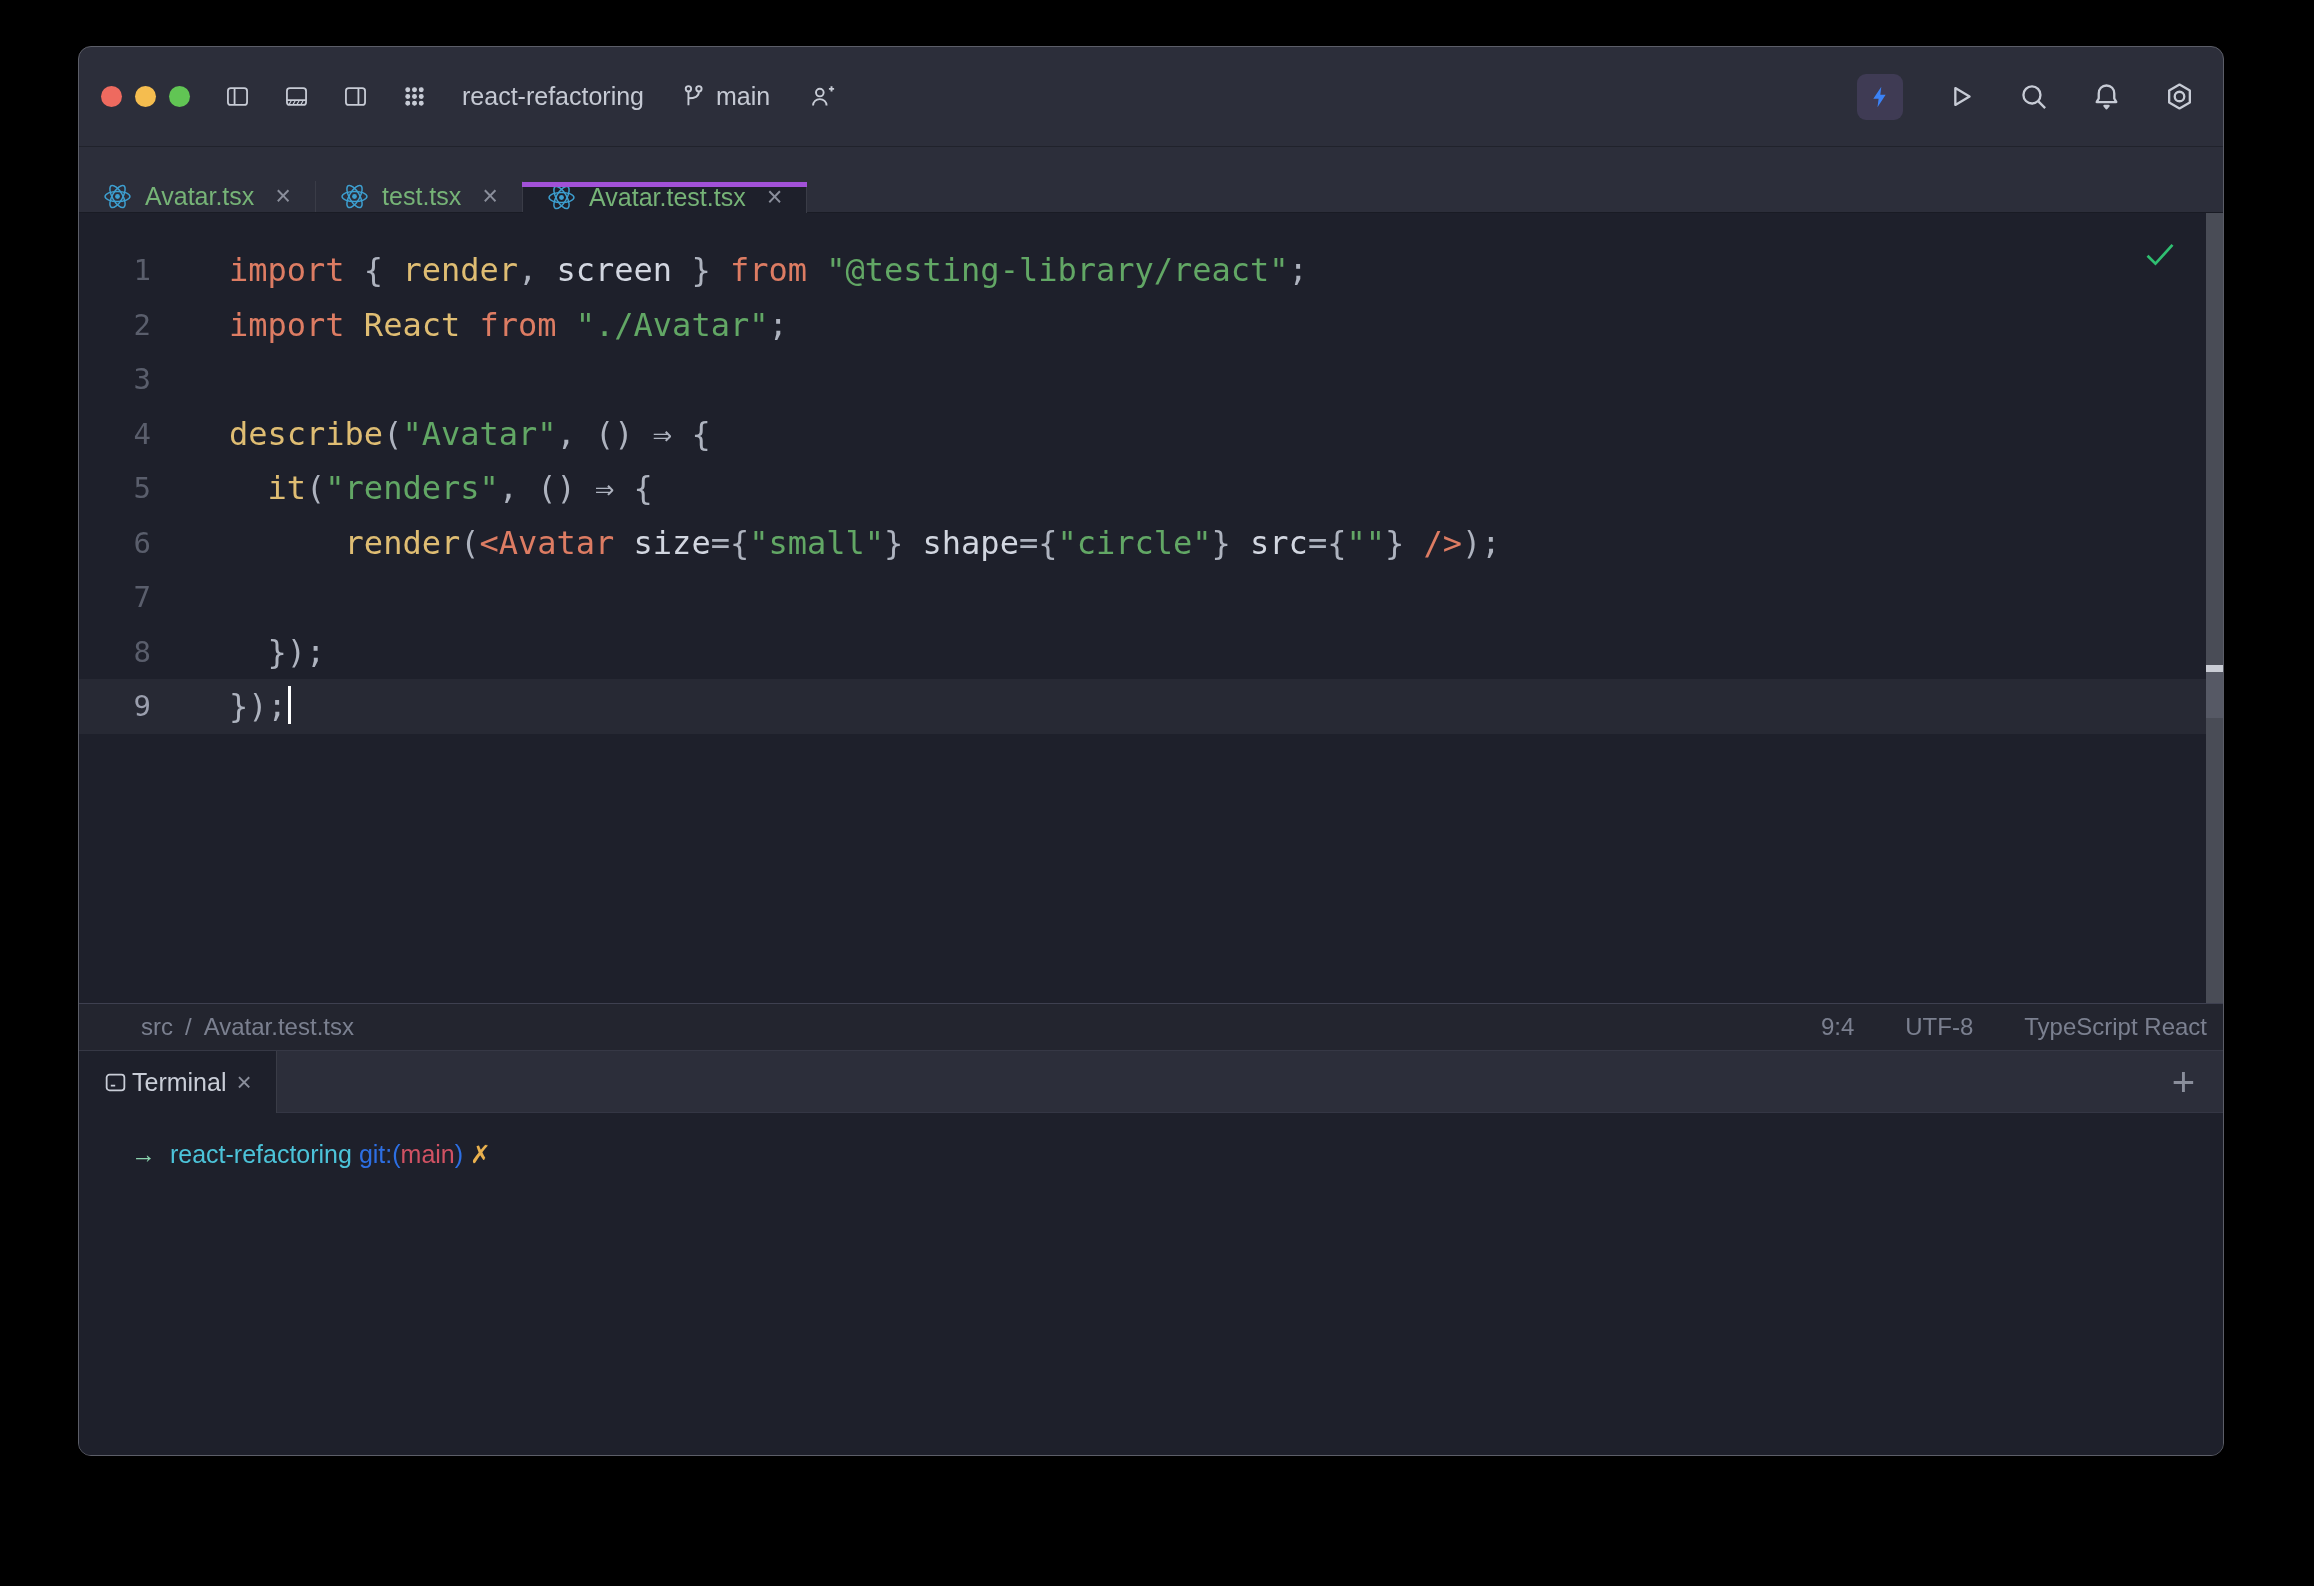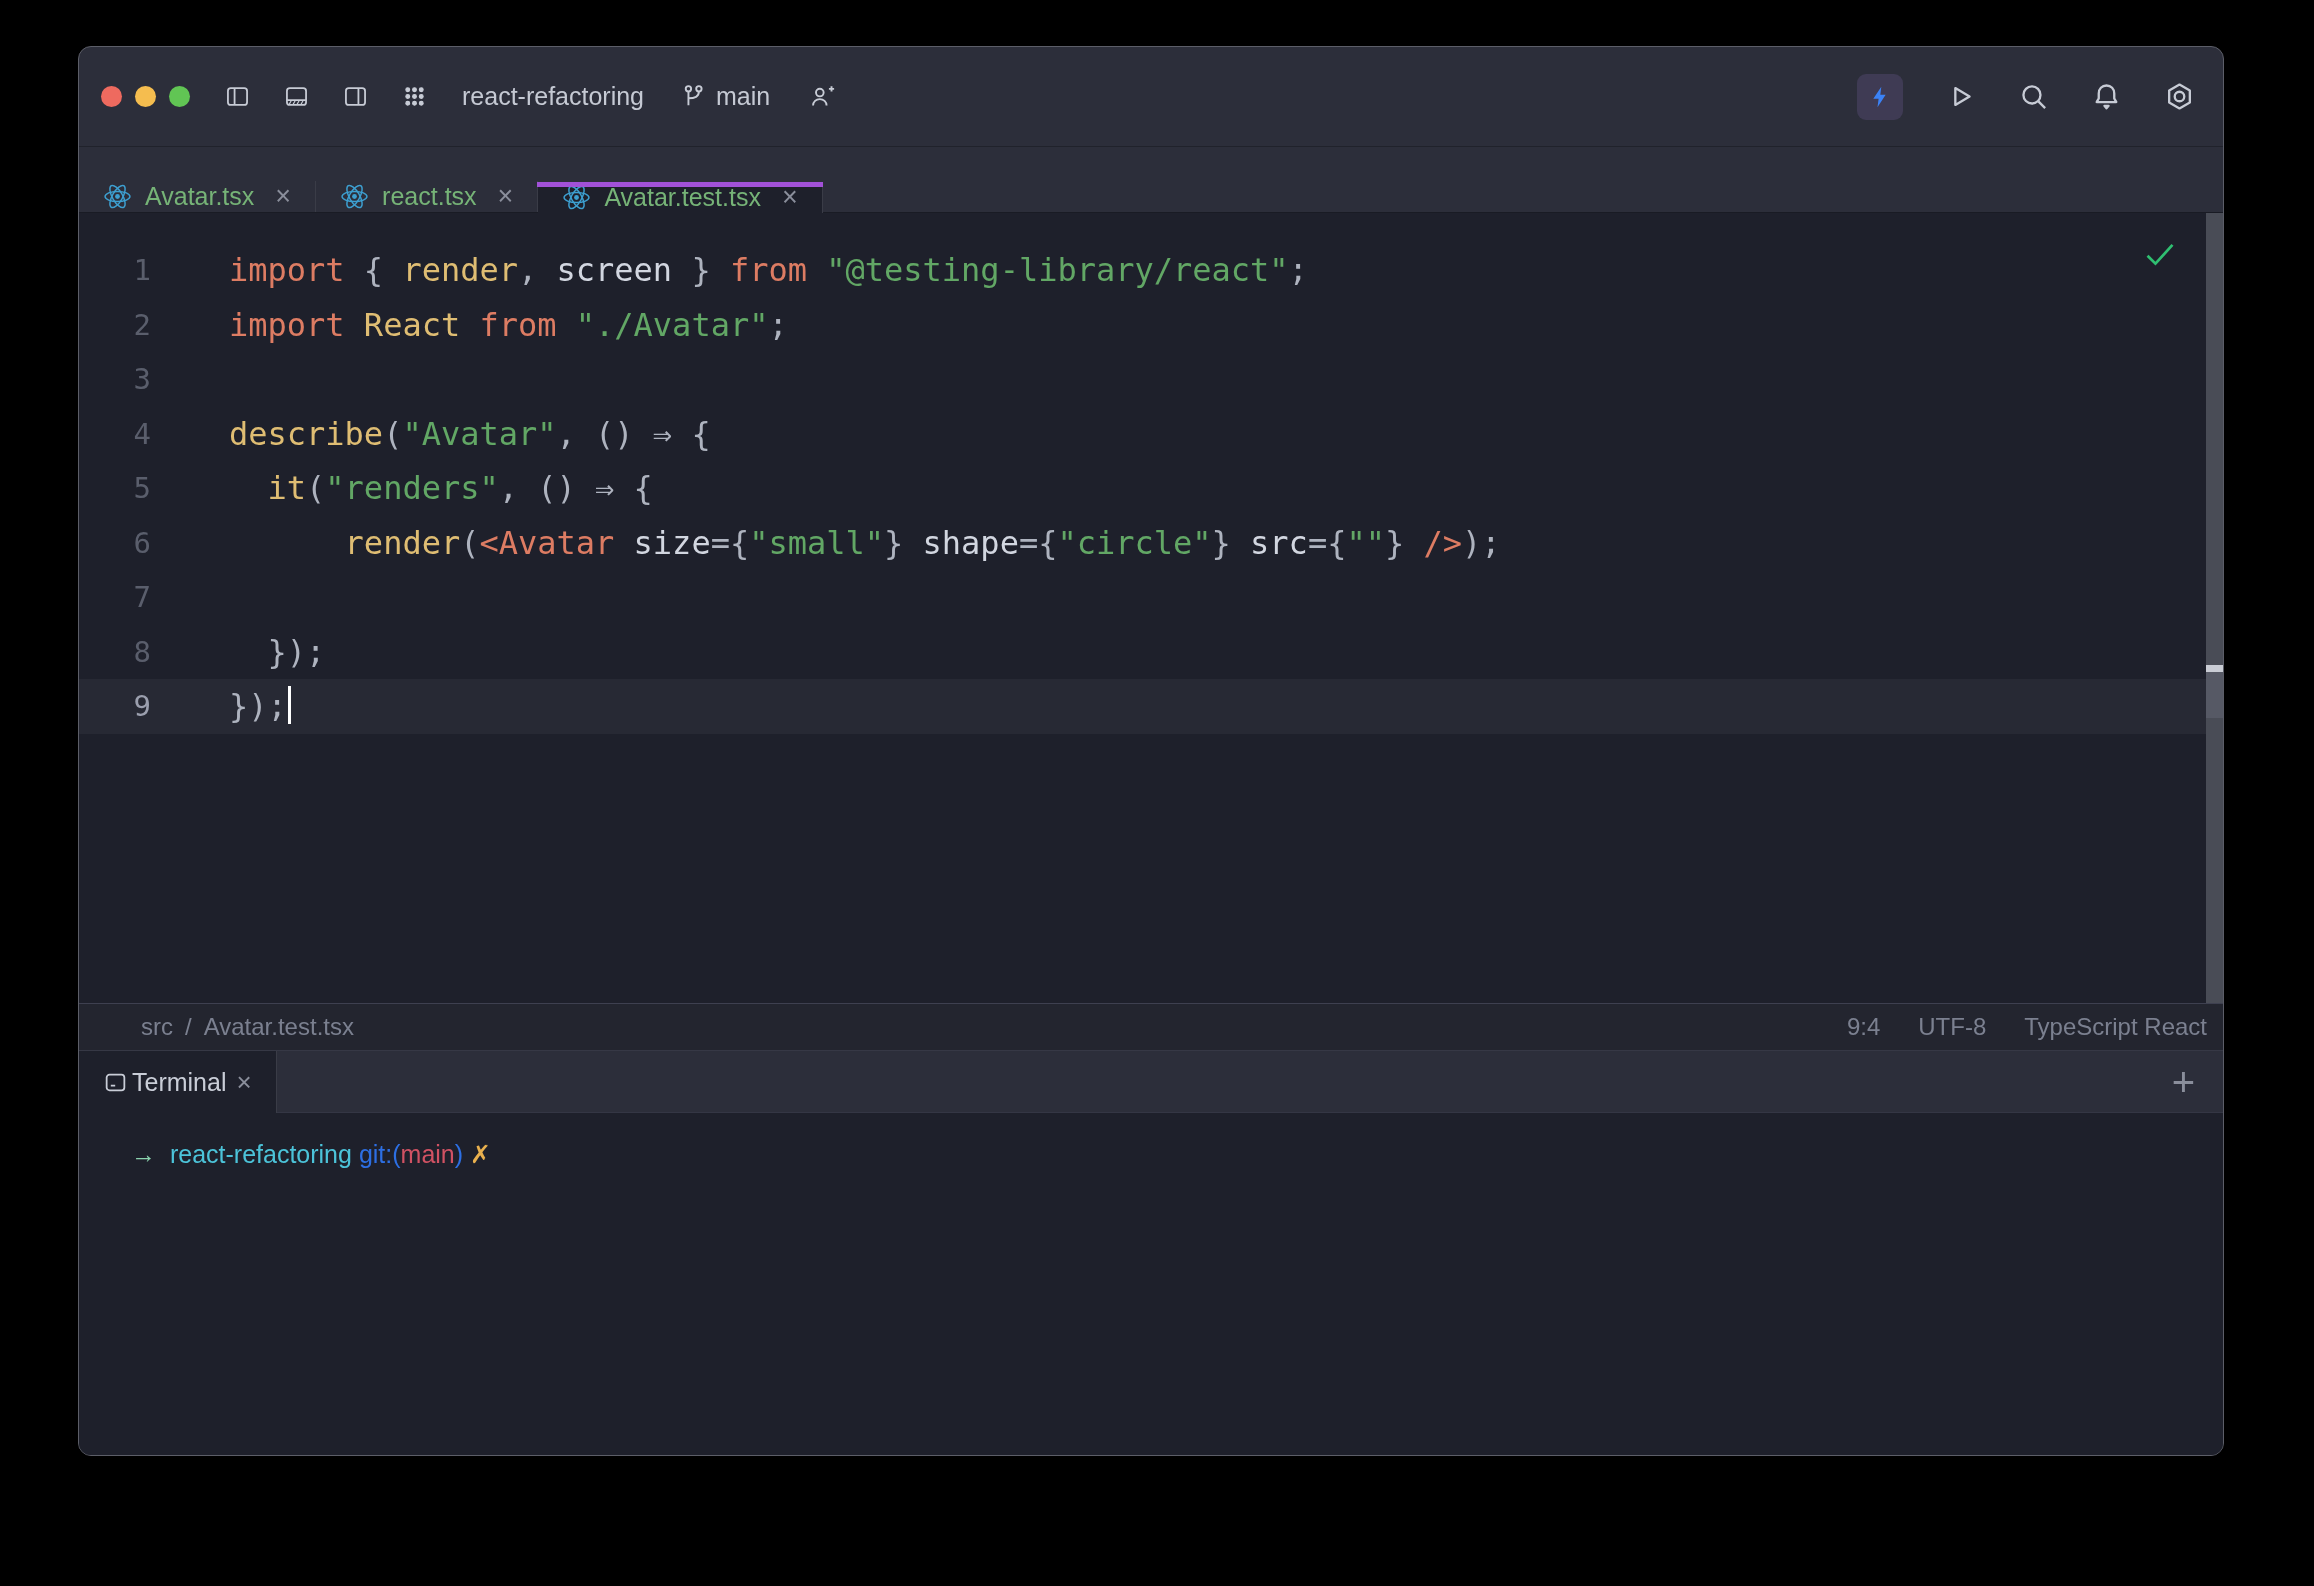--- a/index.html
+++ b/index.html
@@ -71,21 +71,21 @@
     background:var(--scrollbar);}
   .scroll-current{position:absolute;left:0;right:0;top:459px;height:46px;background:#565965;}
   .scroll-marker{position:absolute;left:0;right:0;top:452px;height:7px;
     background:var(--scroll-marker);}
   
   .breadcrumbbar{height:48px;flex:0 0 auto;background:#23252f;
     border-top:1px solid #3e4050;border-bottom:1px solid #363845;
     display:flex;align-items:center;padding:0 16px 0 62px;
     font-size:24px;color:var(--muted-gray);}
   .crumb-sep{margin:0 12px;}
-  .status{margin-left:auto;display:flex;gap:38px;align-items:center;}
+  .status{margin-left:auto;display:flex;gap:51px;align-items:center;}
   
   .termbar{height:62px;flex:0 0 auto;background:var(--chrome-bg);display:flex;
     align-items:stretch;border-bottom:1px solid #343644;}
   .term-tab{display:flex;align-items:center;gap:4px;padding:0 24px;
     margin-bottom:-1px;background:var(--editor-bg);border-right:1px solid #3a3c47;
     font-size:25px;color:#c9cdd7;}
   .term-ic{width:25px;height:25px;display:block;}
   .term-ic *{stroke:#c9cdd7;}
   .term-close{color:#8a8e9b;font-size:26px;margin-left:6px;}
   .term-plus{margin-left:auto;align-self:center;padding-right:28px;color:#8a8e9b;
@@ -193,21 +193,21 @@
   </div>
       <div class="tab">
     <svg class="tab-icon" viewBox="0 0 24 24">
       <circle cx="12" cy="12" r="2" fill="#3d9fd0"></circle>
       <g fill="none" stroke="#3d9fd0" stroke-width="1.2">
         <ellipse cx="12" cy="12" rx="10.3" ry="4.2"></ellipse>
         <ellipse cx="12" cy="12" rx="10.3" ry="4.2" transform="rotate(60 12 12)"></ellipse>
         <ellipse cx="12" cy="12" rx="10.3" ry="4.2" transform="rotate(120 12 12)"></ellipse>
       </g>
     </svg>
-    <span class="tab-label">react.tsx</span>
+    <span class="tab-label">test.tsx</span>
     <span class="tab-close">×</span>
   </div>
       <div class="tab active">
     <svg class="tab-icon" viewBox="0 0 24 24">
       <circle cx="12" cy="12" r="2" fill="#3d9fd0"></circle>
       <g fill="none" stroke="#3d9fd0" stroke-width="1.2">
         <ellipse cx="12" cy="12" rx="10.3" ry="4.2"></ellipse>
         <ellipse cx="12" cy="12" rx="10.3" ry="4.2" transform="rotate(60 12 12)"></ellipse>
         <ellipse cx="12" cy="12" rx="10.3" ry="4.2" transform="rotate(120 12 12)"></ellipse>
       </g>

